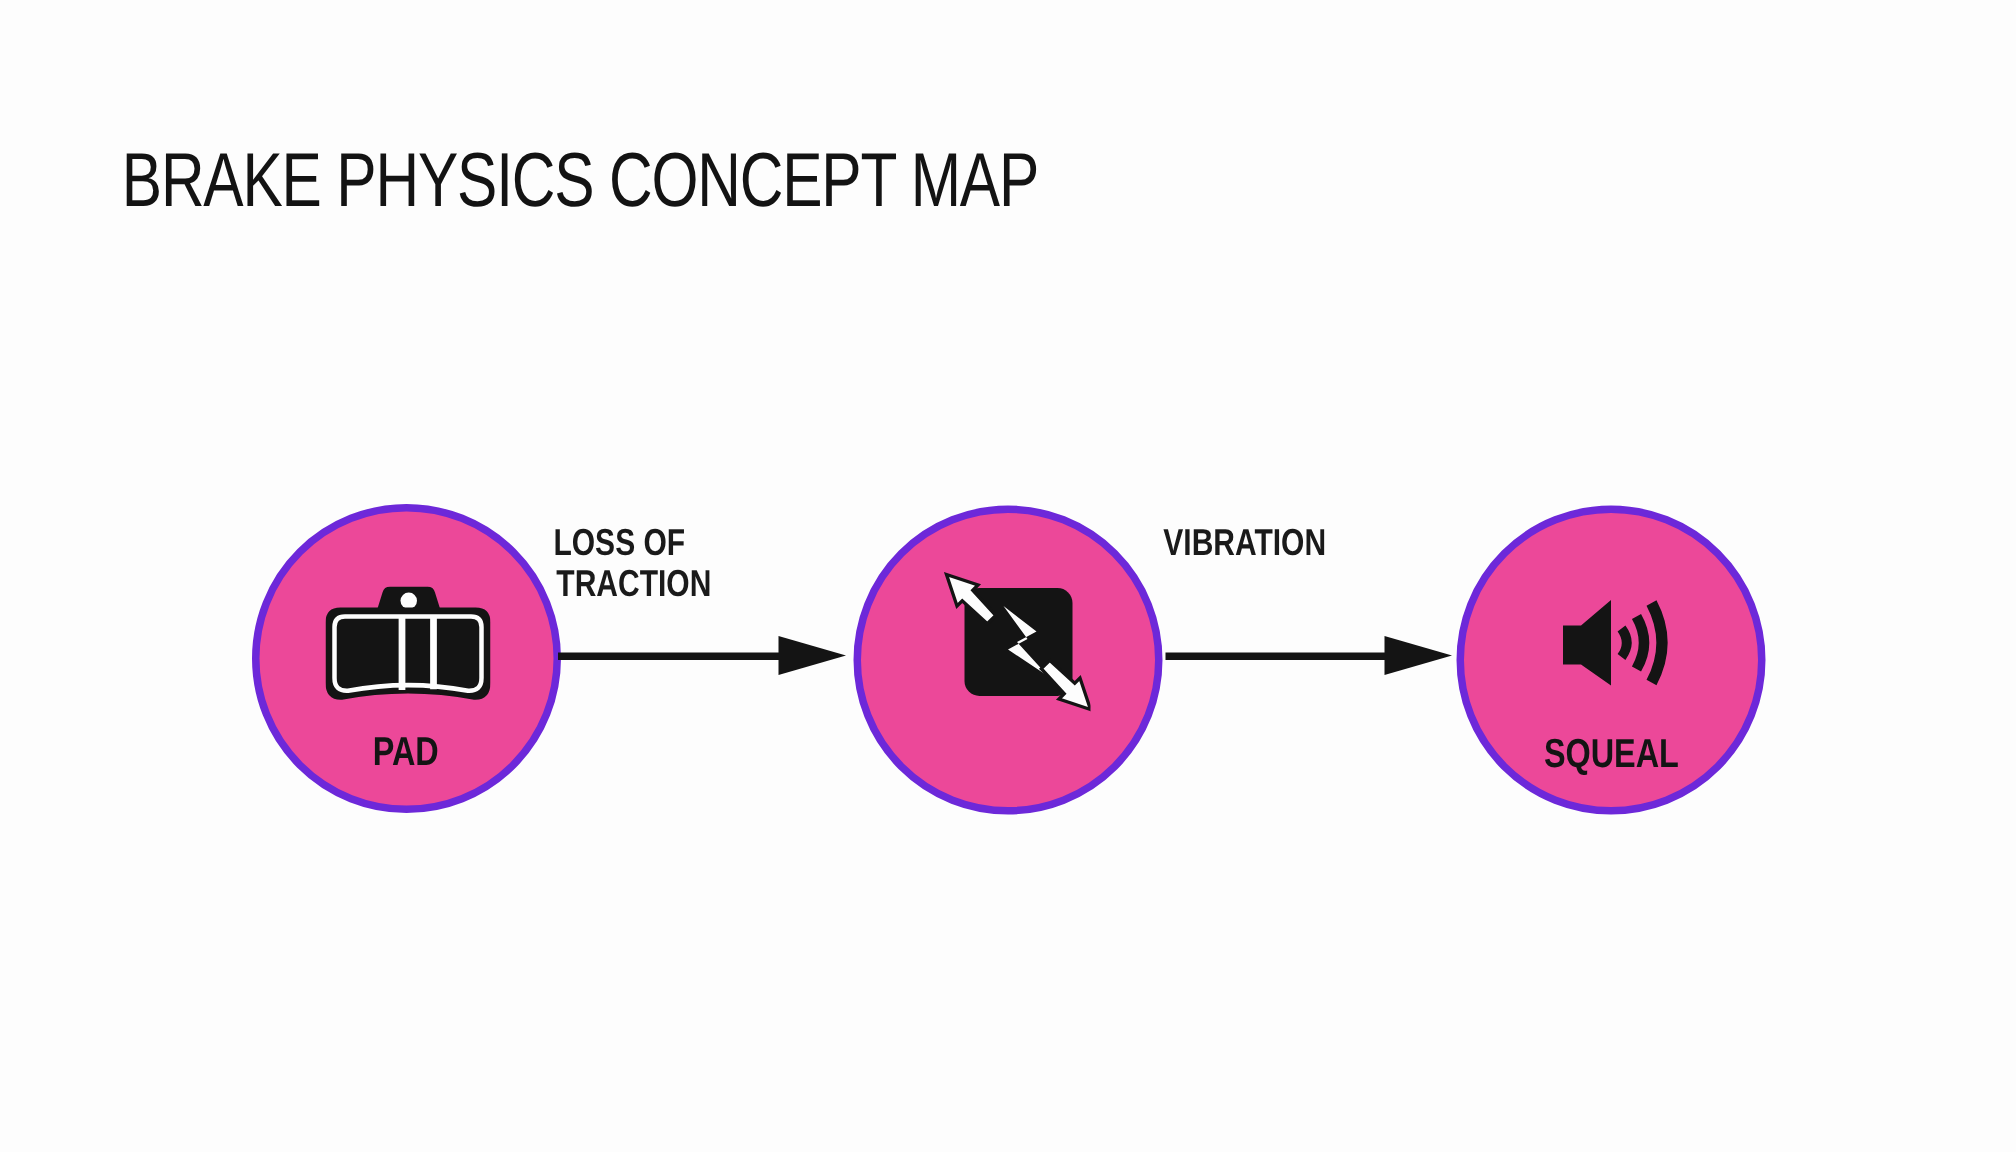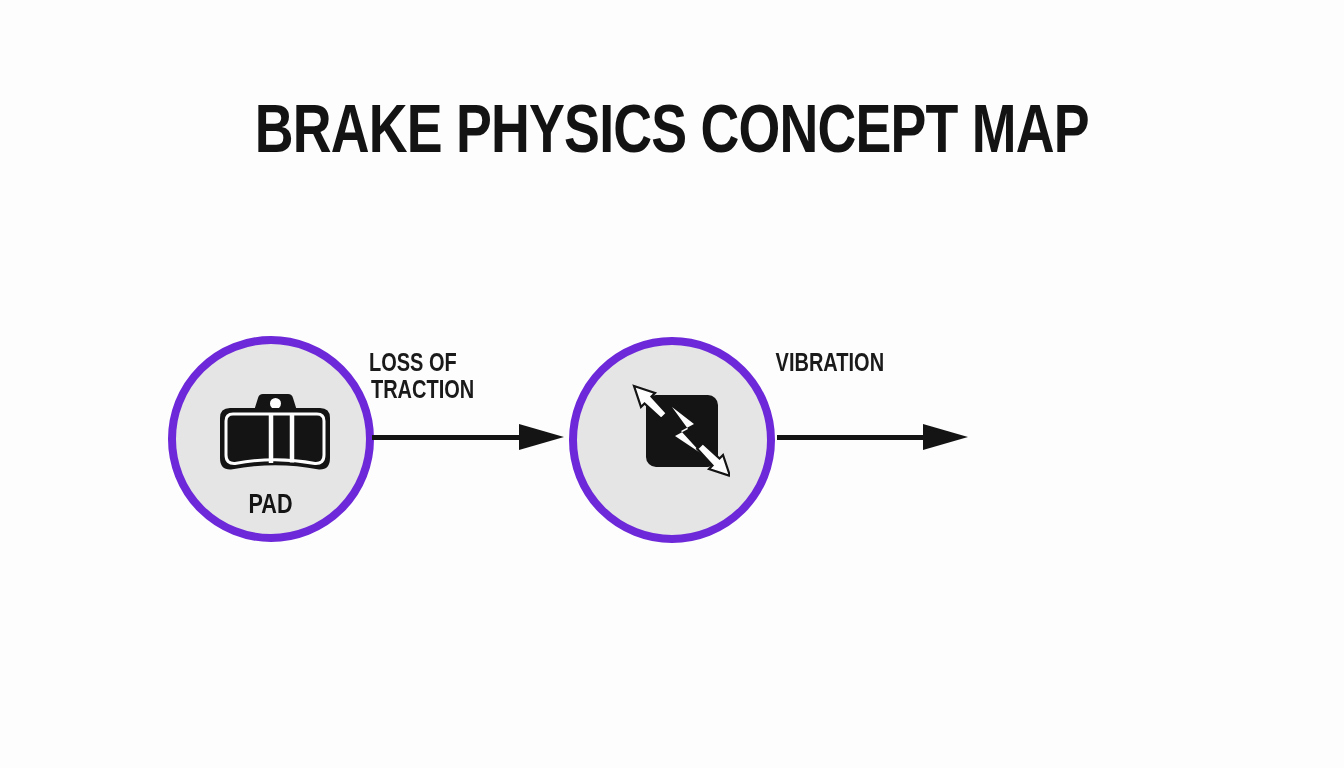--- a/index.html
+++ b/index.html
@@ -16,36 +16,35 @@
     display: inline-block;
     transform: scaleX(0.8);
     transform-origin: 50% 50%;
     white-space: nowrap;
   }
   .title {
     position: absolute;
     left: 0; right: 0;
     top: 94px;
     margin: 0;
-    text-align: center;
-    font-size: 68px;
-    font-weight: bold;
+    font-size: 51px;
+    font-weight: normal;
     line-height: 1;
     letter-spacing: -1px;
     color: #131313;
   }
   .title .cond { transform: scaleX(0.79); }
   .node {
     position: absolute;
     width: 206px;
     height: 206px;
     box-sizing: border-box;
-    border: 8px solid #6d28d9;
+    border: 5px solid #6d28d9;
     border-radius: 50%;
-    background: #e5e5e5;
+    background: #ec4899;
   }
   .node-icon { position: absolute; display: block; }
   .node-label {
     position: absolute;
     left: 0; right: 0;
     top: 147px;
     text-align: center;
     font-size: 27px;
     font-weight: bold;
     line-height: 1;
@@ -108,14 +107,23 @@
       <path d="M4,2 L25,9 L21.5,12.5 L36.8,29.2 L31.2,34.8 L14.5,19.5 L11,23 Z" transform="rotate(180 52 47)" fill="#fdfdfd" stroke="#141414" stroke-width="2.2"></path>
     </svg>
   </div>
 
   <div class="edge-label" style="left:762px; top:349px;">
     <div><span class="cond">VIBRATION</span></div>
   </div>
   <div class="edge-shaft" style="left:777px; top:435px; width:147px;"></div>
   <div class="edge-head" style="left:923px; top:424px;"></div>
 
+  <div class="node" style="left:971px; top:337px;">
+    <svg class="node-icon" style="left:66px; top:55px;" width="76" height="63" viewBox="0 0 76 63">
+      <path d="M0,20 H12 L32,3 V60 L12,46 H0 Z" fill="#141414"></path>
+      <path d="M39,22 Q46,31.5 39,41" fill="none" stroke="#141414" stroke-width="6.5"></path>
+      <path d="M49,14 Q59,31.5 49,49" fill="none" stroke="#141414" stroke-width="7"></path>
+      <path d="M59,5 Q73,31.5 59,58" fill="none" stroke="#141414" stroke-width="7.5"></path>
+    </svg>
+    <div class="node-label"><span class="cond">SQUEAL</span></div>
+  </div>
 
 </div>
 
 </body></html>

